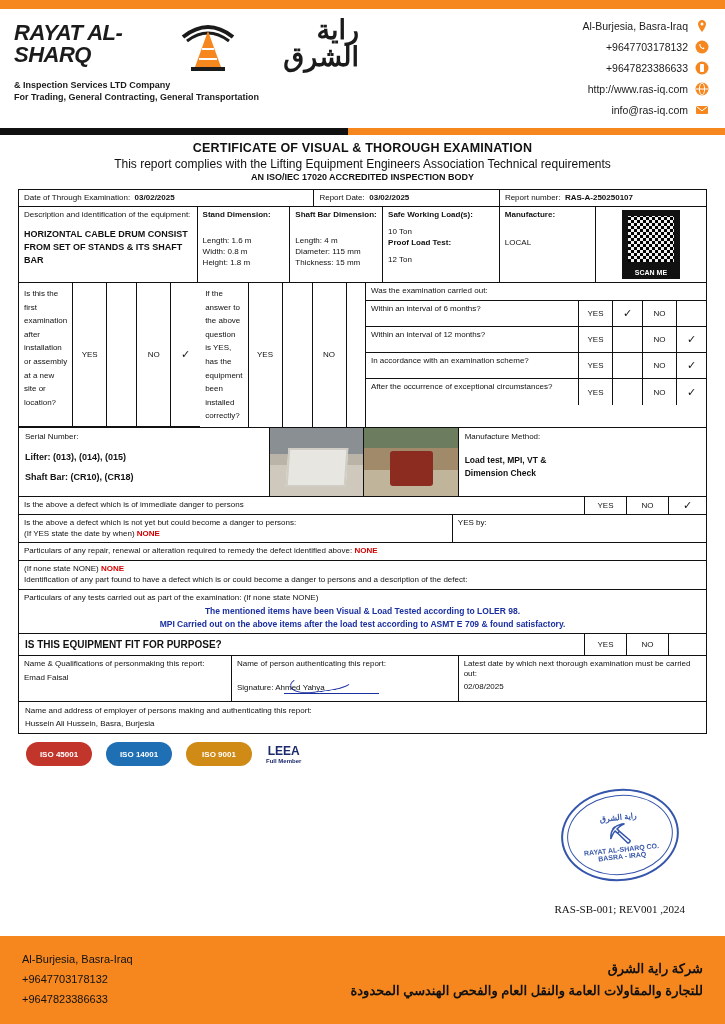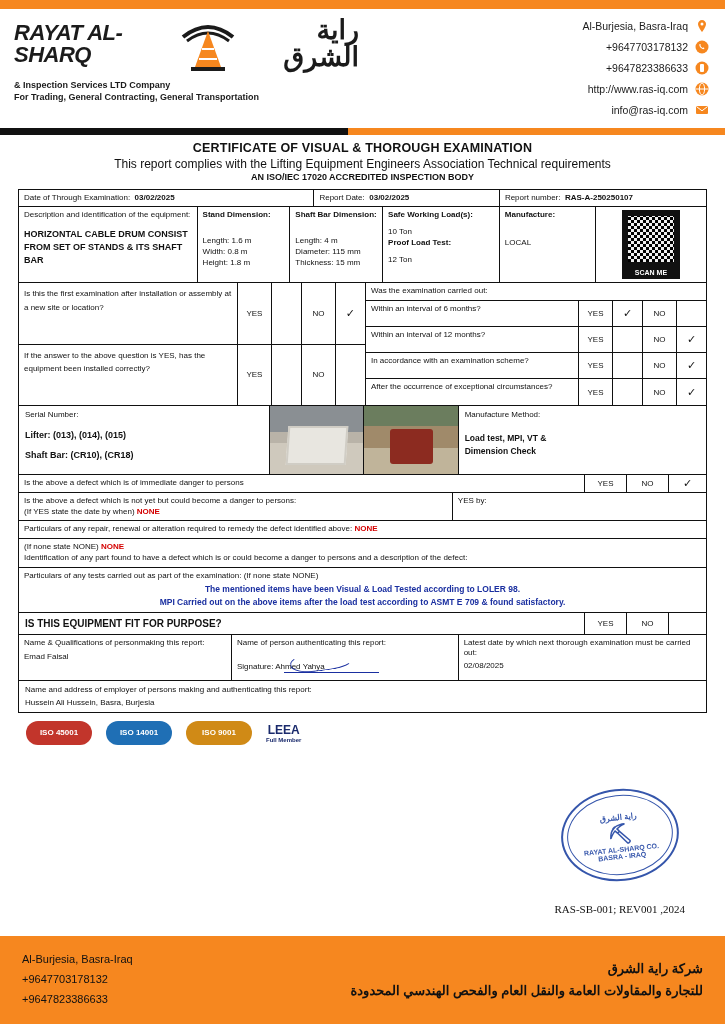--- a/index.html
+++ b/index.html
@@ -97,21 +97,21 @@
 
   
   .qwrap { display:flex; }
   .qleft { width:50.5%; border-right:1px solid #111; }
   .qright { width:49.5%; }
   .qrow { display:flex; border-bottom:1px solid #111; min-height:26px; }
   .qrow:last-child { border-bottom:none; }
   .qtext { flex:1; padding:3px 5px; font-size:8px; line-height:1.35; }
   .yn { width:34px; border-left:1px solid #111; display:flex; align-items:center; justify-content:center; font-size:8px;}
   .tick { width:30px; border-left:1px solid #111; display:flex; align-items:center; justify-content:center; font-size:11px;}
-  .qleft-inner { height:100%; display:flex; flex-direction:column; }
+  .qleft-inner { height:100%; display:flex; flex-direction:row; }
   .qblock { display:flex; border-bottom:1px solid #111; }
   .qblock:last-child { border-bottom:none; }
   .qblock .qt { flex:1; padding:4px 5px; font-size:8px; line-height:1.7; }
 
   
   .serial { display:flex; border-bottom:1px solid #111; }
   .serial .c1 { width:36.5%; padding:4px 6px; border-right:1px solid #111; }
   .serial .c2 { width:27.5%; border-right:1px solid #111; display:flex; }
   .serial .c3 { width:16%; padding:4px 6px; border-right:1px solid #111; }
   .serial .c4 { width:20%; padding:4px 6px; }

